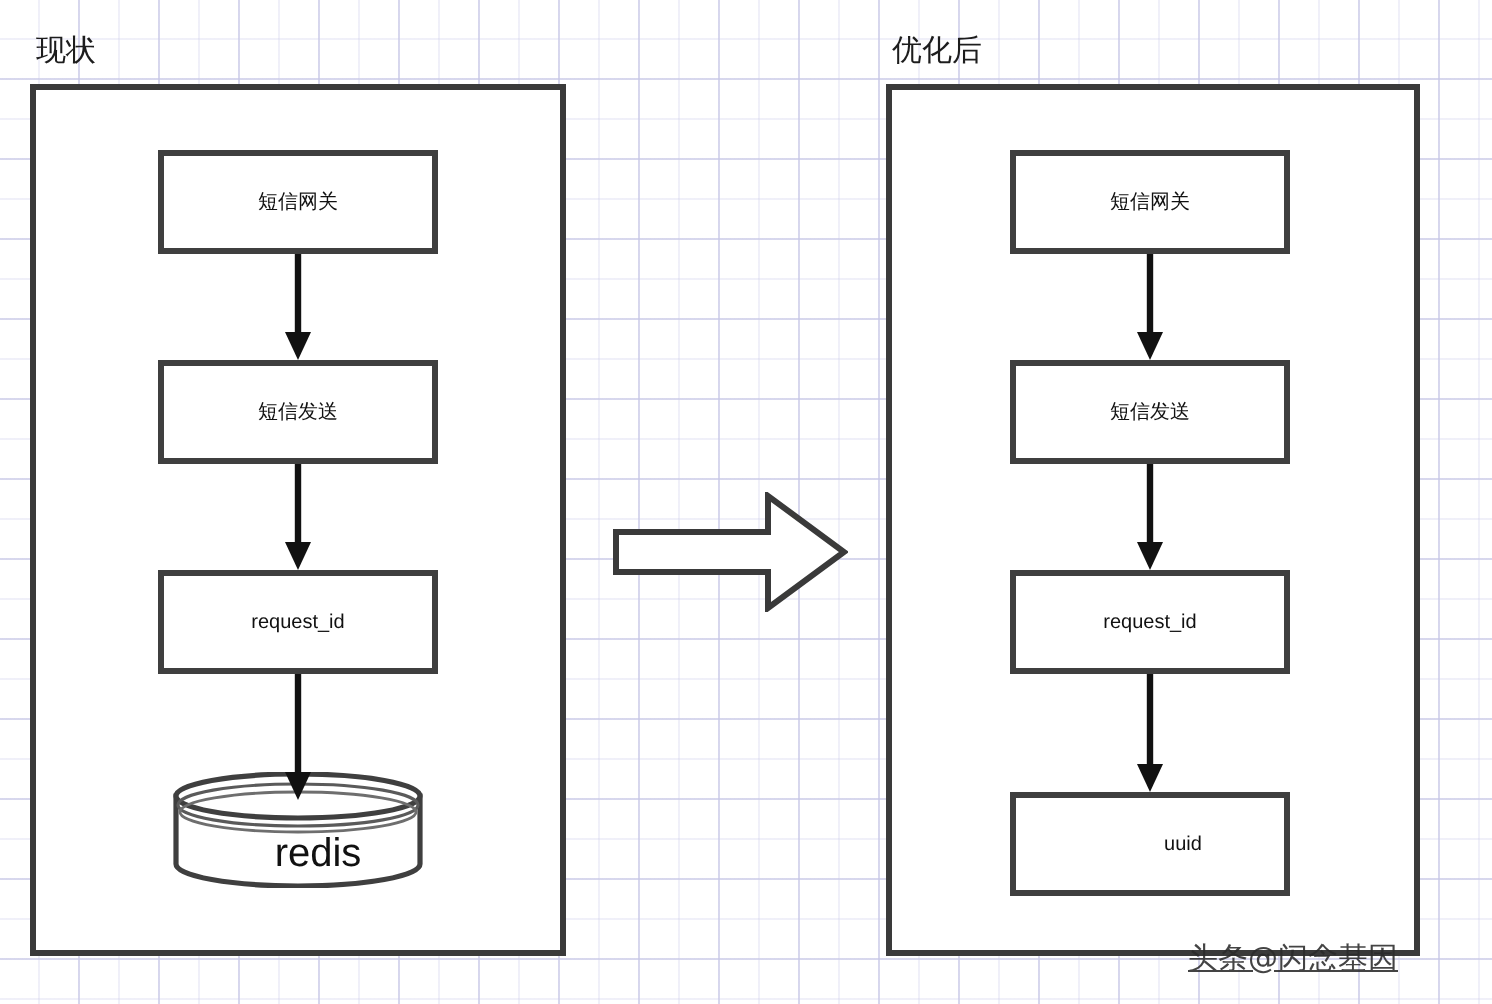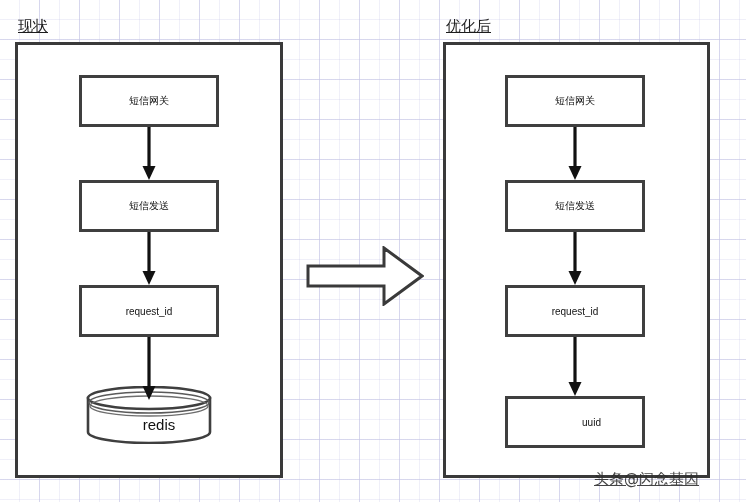--- a/index.html
+++ b/index.html
@@ -38,21 +38,20 @@
     box-sizing: border-box;
     background: #ffffff;
     border: 3px solid #3a3a3a;
   }
   .panel-title {
     position: absolute;
     font-size: 15px;
     color: #1d1d1d;
     line-height: 1;
     white-space: nowrap;
-    text-decoration: underline;
   }
   .node {
     position: absolute;
     box-sizing: border-box;
     background: #ffffff;
     border: 3px solid #3f3f3f;
     display: flex;
     align-items: center;
     justify-content: center;
     font-size: 10px;
@@ -64,21 +63,21 @@
     overflow: visible;
   }
   .cylinder {
     position: absolute;
   }
   .cyl-label {
     position: absolute;
     left: 0;
     right: 0;
     text-align: center;
-    font-size: 15px;
+    font-size: 20px;
     color: #111111;
     padding-left: 20px;
   }
   .big-arrow {
     position: absolute;
   }
   .watermark {
     position: absolute;
     font-size: 15px;
     color: #2b2b2b;

